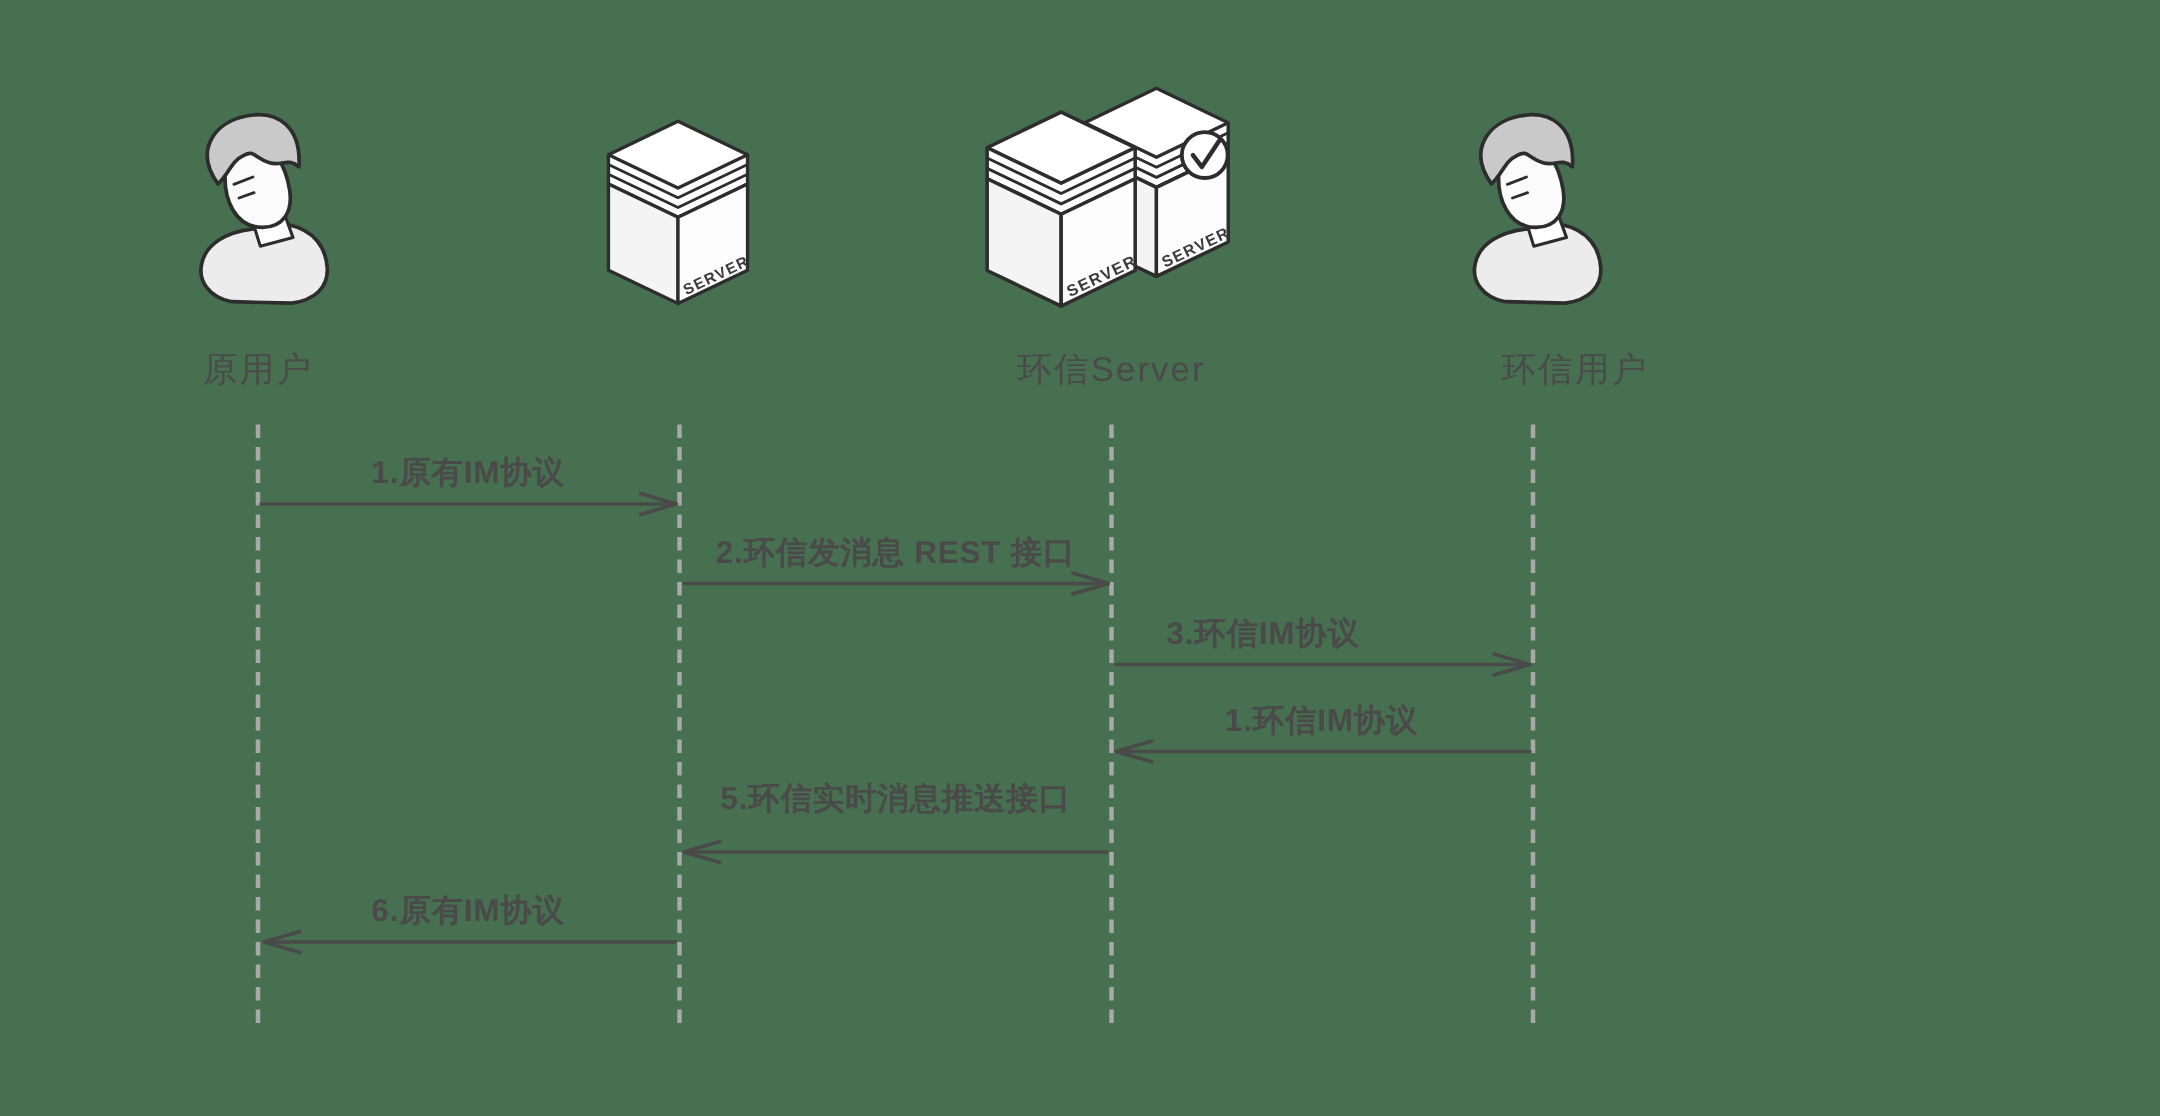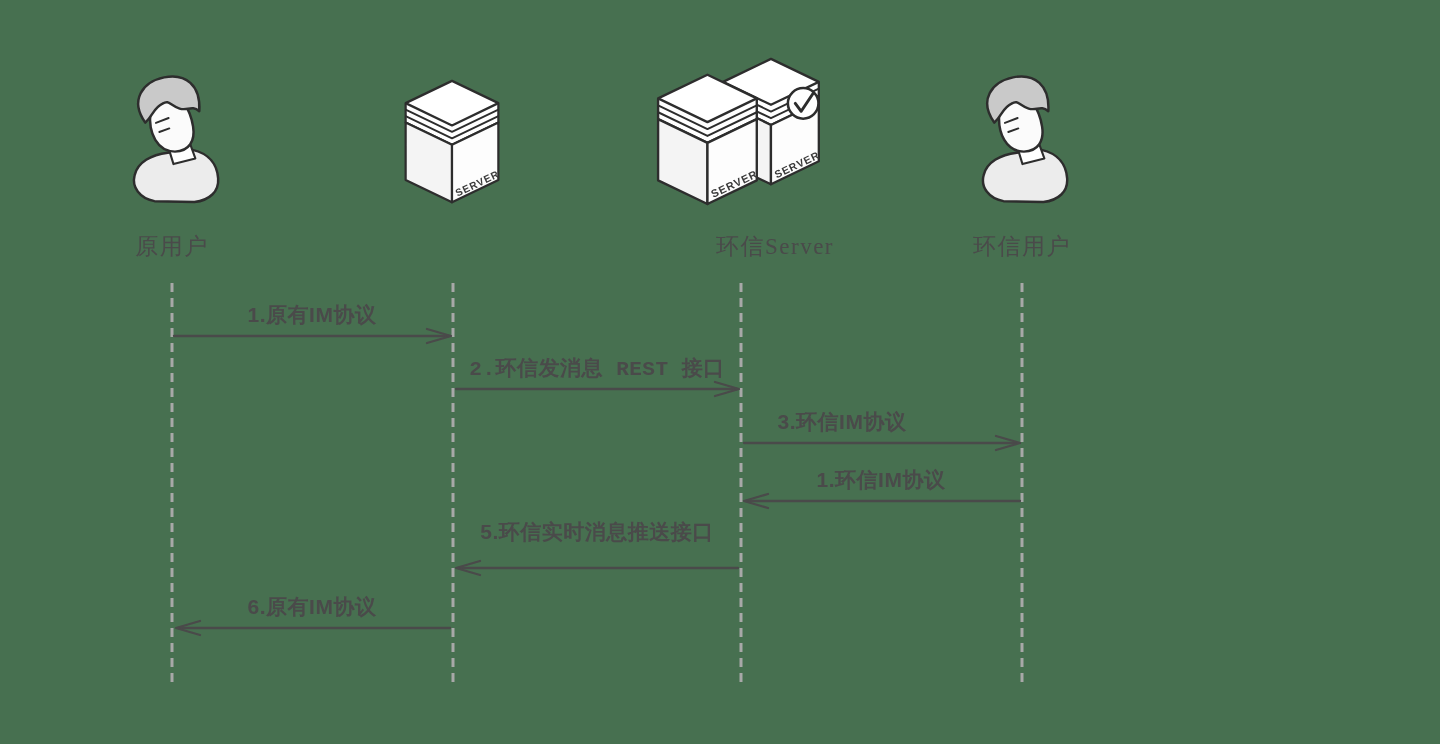--- a/index.html
+++ b/index.html
@@ -88,22 +88,22 @@
       <path d="M42 72 L64 67 L73 92 L50 98 Z" fill="#ffffff" stroke-width="2.2"></path>
       <g transform="rotate(-9 48 50)">
         <path d="M27 40 C21 62 28 82 46 85 C61 87 69 77 69 62 C69 44 62 25 46 23 C35 22 29 29 27 40 Z" fill="#fbfbfb"></path>
         <path d="M20 50 C7 24 24 7 47 6 C70 5 84 20 78 47 C71 39 66 45 58 41 C48 36 49 30 41 33 C31 36 30 43 20 50 Z" fill="#c9c9c9"></path>
         <path d="M31 52 L45 49 M33 62 L44 60" fill="none" stroke-width="2"></path>
       </g>
     </g>
   </svg>
 
   <div class="actor-label" style="left:172px;top:231px;">原用户</div>
-  <div class="actor-label" style="left:775px;top:231px;font-family:Liberation Serif, serif;">环信Server</div>
-  <div class="actor-label" style="left:1022px;top:231px;">环信用户</div>
+  <div class="actor-label" style="left:741px;top:231px;">环信Server</div>
+  <div class="actor-label" style="left:1050px;top:231px;">环信用户</div>
 
   <svg class="overlay" width="1440" height="744" viewBox="0 0 1440 744">
 
     <g stroke="#a8a8a8" stroke-width="3" stroke-dasharray="9 6">
       <line x1="172" y1="283" x2="172" y2="685"></line>
       <line x1="453" y1="283" x2="453" y2="685"></line>
       <line x1="741" y1="283" x2="741" y2="685"></line>
       <line x1="1022" y1="283" x2="1022" y2="685"></line>
     </g>
 
@@ -129,19 +129,19 @@
         <path d="M480 561 L456 568 L480 575"></path>
       </g>
       <g>
         <line x1="450" y1="628" x2="178" y2="628"></line>
         <path d="M200 621 L176 628 L200 635"></path>
       </g>
     </g>
   </svg>
 
   <div class="msg-label" style="left:312px;top:301px;text-align:right;">1.原有IM协议</div>
-  <div class="msg-label" style="left:597px;top:354px;font-family:Liberation Mono, monospace;">2.环信发消息 REST 接口</div>
+  <div class="msg-label" style="left:597px;top:354px;">2.环信发消息 REST 接口</div>
   <div class="msg-label" style="left:842px;top:408px;">3.环信IM协议</div>
   <div class="msg-label" style="left:881px;top:466px;">1.环信IM协议</div>
   <div class="msg-label" style="left:597px;top:518px;">5.环信实时消息推送接口</div>
   <div class="msg-label" style="left:312px;top:593px;">6.原有IM协议</div>
 
 </div>
 
 </body></html>

